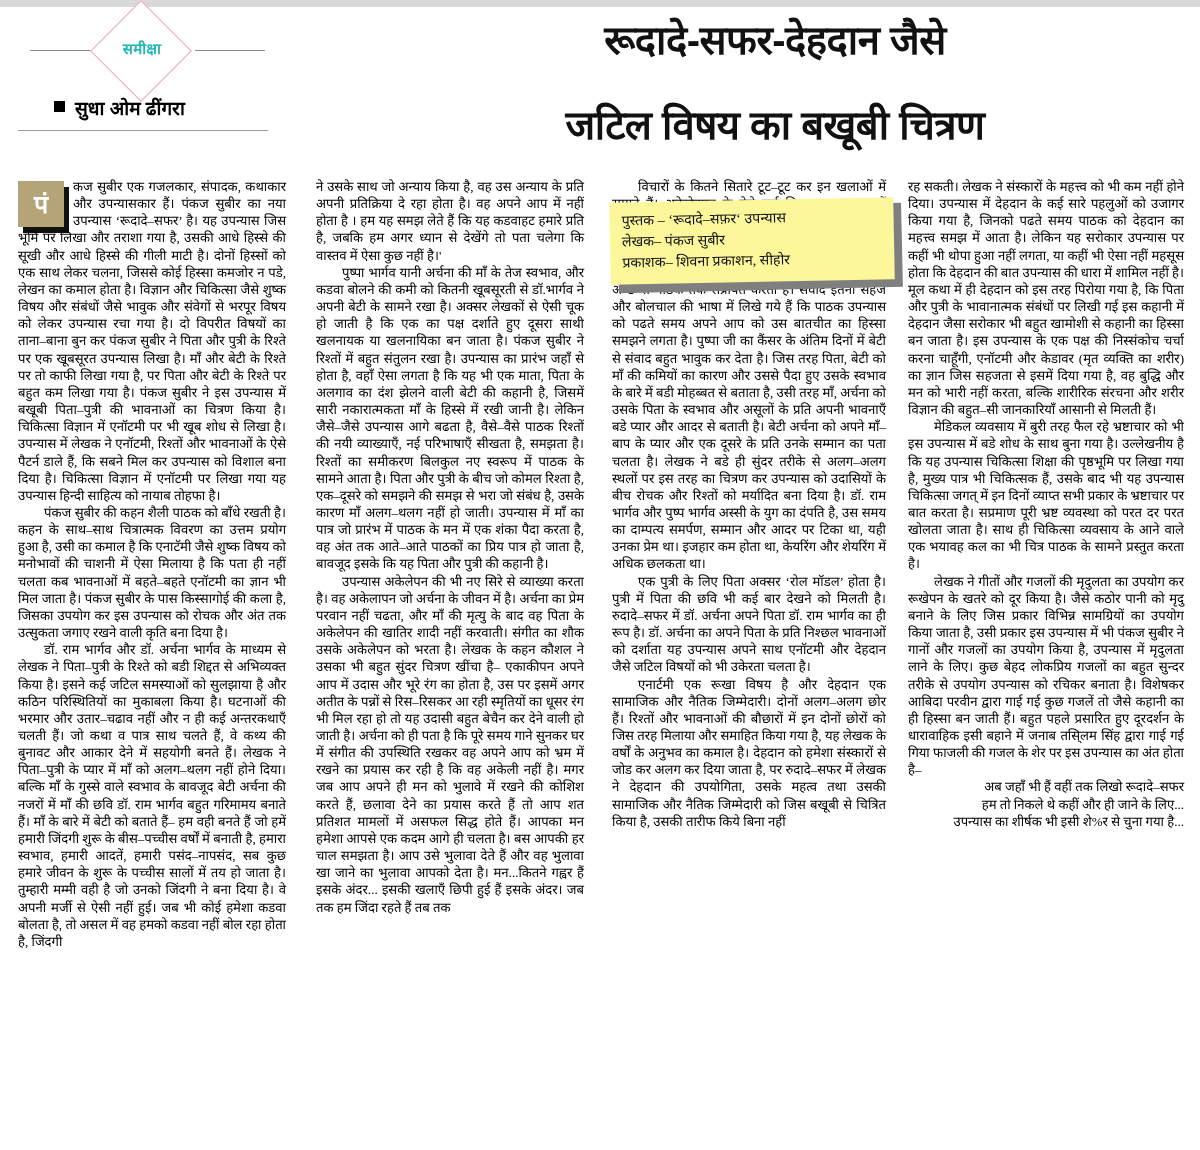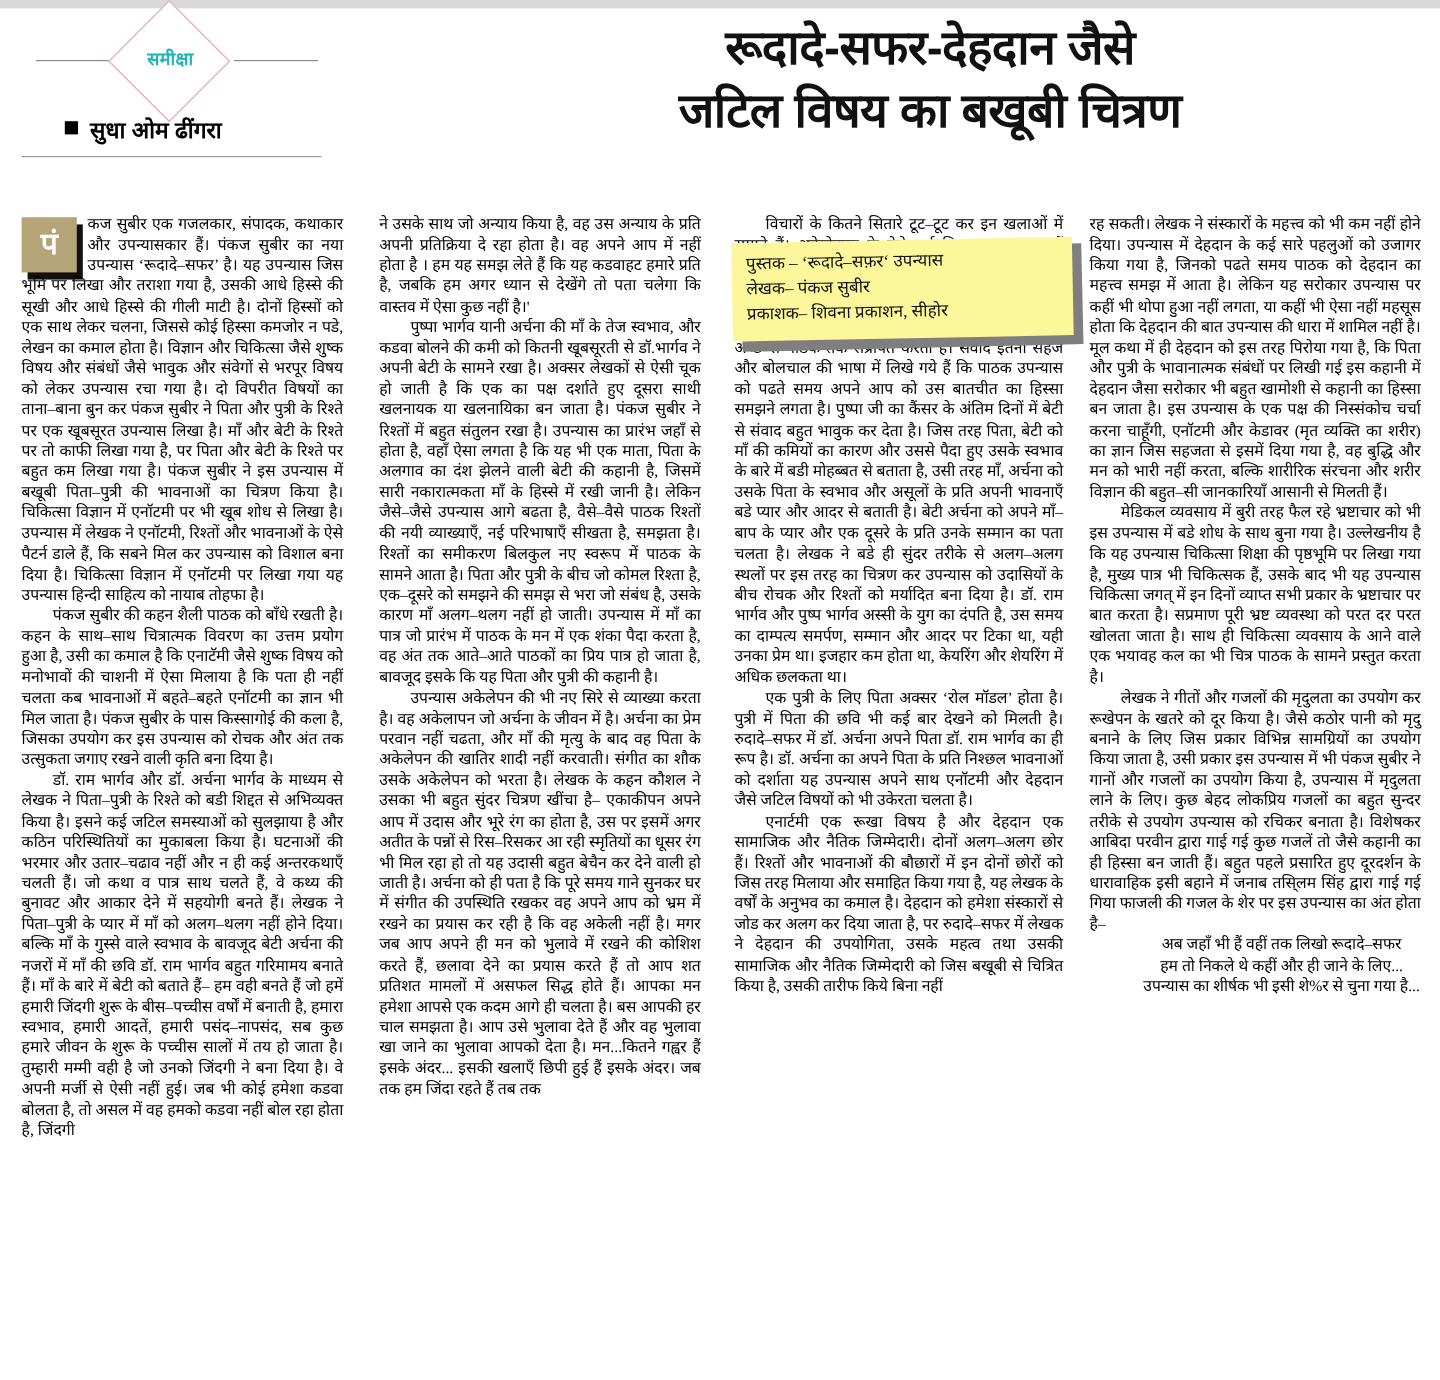--- a/index.html
+++ b/index.html
@@ -72,21 +72,21 @@
     left: 355px; top: 14px;
     width: 840px;
     text-align: center;
     font-family: "Liberation Sans", sans-serif;
     font-weight: 700;
     font-size: 40px;
     line-height: 1.32;
     letter-spacing: -0.5px;
     color: #111;
   }
-  .headline .l2 { display:block; }
+  .headline .l2 { display:block;margin-top:32px; }
   
   .columns {
     position: absolute;
     left: 18px; top: 178px;
     width: 1166px; height: 960px;
   }
   .col {
     position: absolute;
     top: 0;
     width: 268px;
@@ -96,21 +96,21 @@
     text-justify: inter-word;
     color: #000;
     hyphens: none;
   }
   #col1 { left: 0px; }
   #col2 { left: 298px; }
   #col3 { left: 594px; width: 274px; }
   #col4 { left: 890px; width: 276px; }
   .col p { margin: 0; text-indent: 26px; }
   .col p.noindent { text-indent: 0; }
-  .col p.verse { text-indent: 0; padding-left: 44px; text-align: center; }
+  .col p.verse { text-indent: 0; padding-left: 44px; text-align: right; }
   
   .dropcap {
     float: left;
     width: 46px; height: 46px;
     margin: 3px 9px 0 0;
     background: #b4a478;
     color: #ffffff;
     font-family: "Liberation Sans", sans-serif;
     font-weight: 700;
     font-size: 25px;

